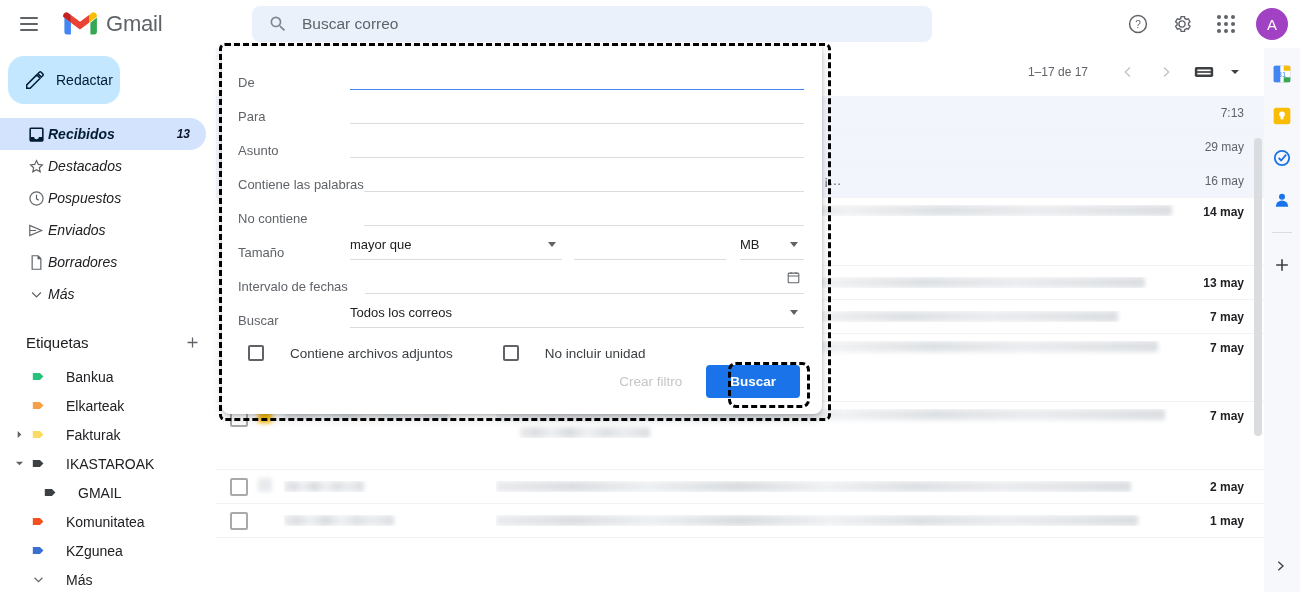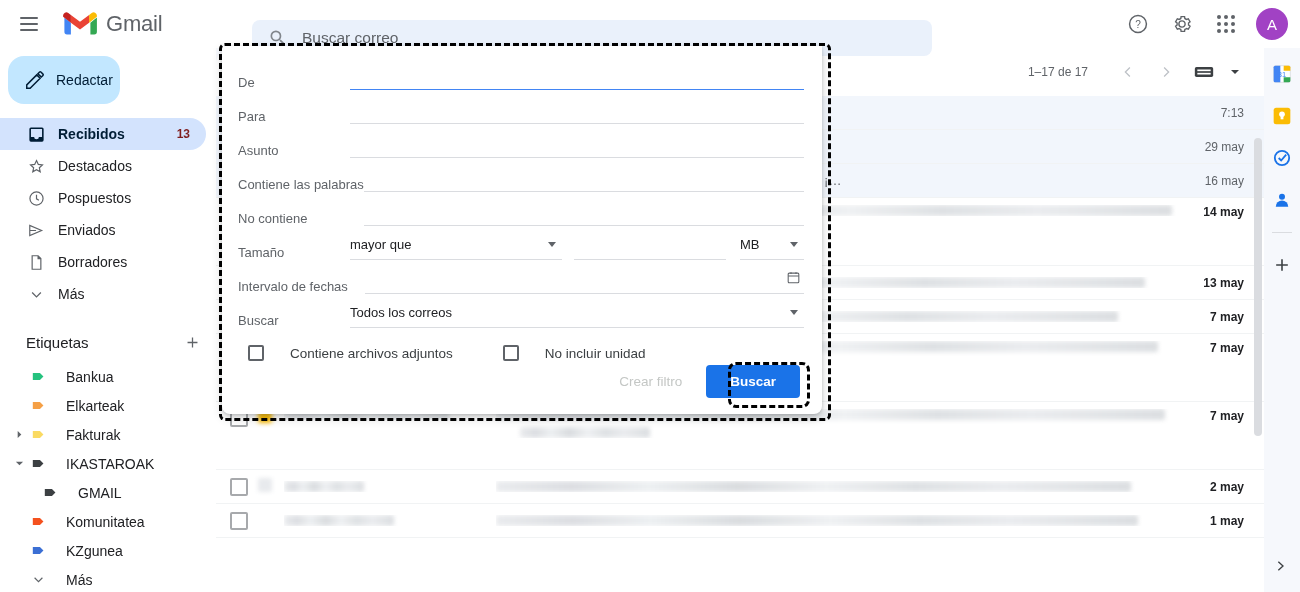--- a/index.html
+++ b/index.html
@@ -17,21 +17,21 @@
     position: absolute; top: 0; left: 0; width: 1300px; height: 48px;
     display: flex; align-items: center; background: #fff; z-index: 30;
   }
   .hamburger { width: 40px; height: 40px; margin-left: 9px; border-radius: 50%;
     display: flex; flex-direction: column; align-items: center; justify-content: center; gap: 4px; cursor: pointer; }
   .hamburger span { display:block; width: 18px; height: 2px; background: #5f6368; border-radius: 1px; }
   .brand { display: flex; align-items: center; margin-left: 14px; gap: 9px; cursor: pointer; }
   .brand-logo { width: 34px; height: 26px; }
   .brand-text { font-size: 22px; color: #5f6368; letter-spacing: -0.2px; font-family:"Liberation Sans",sans-serif; }
 
-  .searchwrap { position: absolute; left: 216px; top: 20px; width: 716px; height: 36px; padding-left: 36px; }
+  .searchwrap { position: absolute; left: 216px; top: 6px; width: 716px; height: 36px; padding-left: 36px; }
   .searchbox {
     width: 100%; height: 100%; background: #eaf1fb; border-radius: 8px;
     display: flex; align-items: center; padding: 0 16px; cursor: text;
   }
   .search-icon { width: 20px; height: 20px; flex: 0 0 20px; margin-right: 14px; opacity: .75; }
   .search-ph { font-size: 15.5px; color: #5f6368; }
 
   .top-right { position: absolute; right: 8px; top: 0; height: 48px; display: flex; align-items: center; gap: 4px; }
   .ticon { width: 40px; height: 40px; border-radius: 50%; display: flex; align-items: center; justify-content: center; cursor: pointer; }
   .avatar { width: 32px; height: 32px; border-radius: 50%; background: #a142c4; color: #fff;
@@ -41,27 +41,27 @@
 
   
   .sidebar { position: absolute; left: 0; top: 48px; width: 216px; height: 544px; background:#fff; overflow:hidden; }
   .compose {
     margin: 8px 0 0 8px; width: 112px; height: 48px; border-radius: 16px; background: #c2e7ff;
     display: flex; align-items: center; gap: 10px; padding-left: 16px; cursor: pointer;
   }
   .compose-label { font-size: 14px; color: #001d35; }
   .navlist { margin-top: 14px; }
   .navitem {
-    height: 32px; display: flex; align-items: center; padding-left: 26px; gap: 12px;
-    border-radius: 0 16px 16px 0; margin-right: 10px; cursor: pointer; position: relative;
+    height: 32px; display: flex; align-items: center; padding-left: 26px; gap: 2px;
+    border-radius: 0 16px 16px 0; margin-right: 10px; cursor: pointer; position: relative; font-style: italic;
   }
   .navitem.active { background: #d3e3fd; }
   .navitem .nlabel { font-size: 14px; color: #202124; flex: 1; }
   .navitem.active .nlabel { font-weight: bold; color: #001d35; }
-  .navitem .ncount { font-size: 12px; color: #7f1d1d; font-weight: bold; margin-right: 16px; }
+  .navitem .ncount { font-size: 12px; color: #0f172a; font-weight: bold; margin-right: 16px; }
   .nicon { width: 20px; height: 20px; flex: 0 0 20px; display:flex; align-items:center; justify-content:center; }
 
   .labels-head { display:flex; align-items:center; justify-content: space-between; padding: 0 14px 0 26px; height: 40px; margin-top: 12px; }
   .labels-head .lh-title { font-size: 15px; color: #202124; }
   .labels-head .lh-plus { width: 20px; height: 20px; cursor: pointer; display:flex; align-items:center;justify-content:center; }
 
   .labelitem { height: 29px; display:flex; align-items:center; padding-left: 12px; gap: 0; cursor: pointer; border-radius:0 16px 16px 0; margin-right:10px;}
   .labelitem .arrow { width: 14px; flex:0 0 14px; display:flex; align-items:center; justify-content:center; margin-right: 2px;}
   .labelitem .tag { width: 20px; flex: 0 0 20px; display:flex; align-items:center; justify-content:center; }
   .labelitem .llabel { font-size: 14px; color: #202124; margin-left: 18px; }

